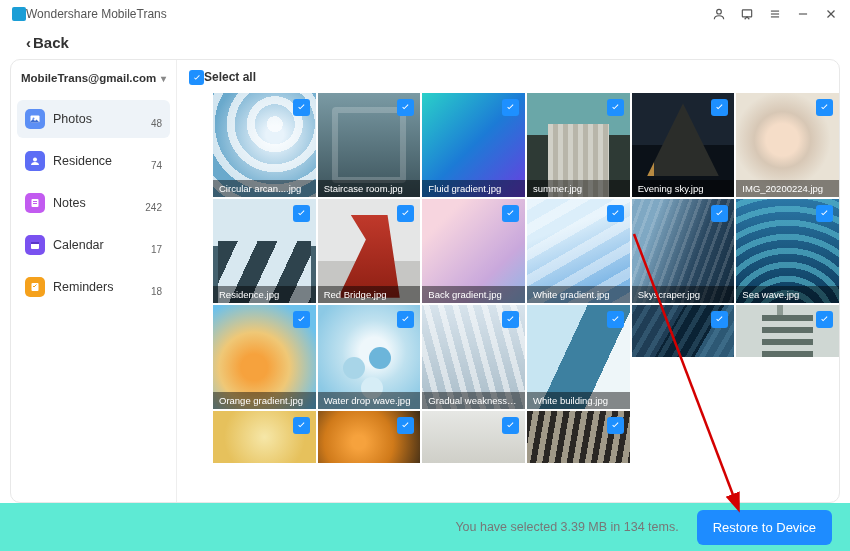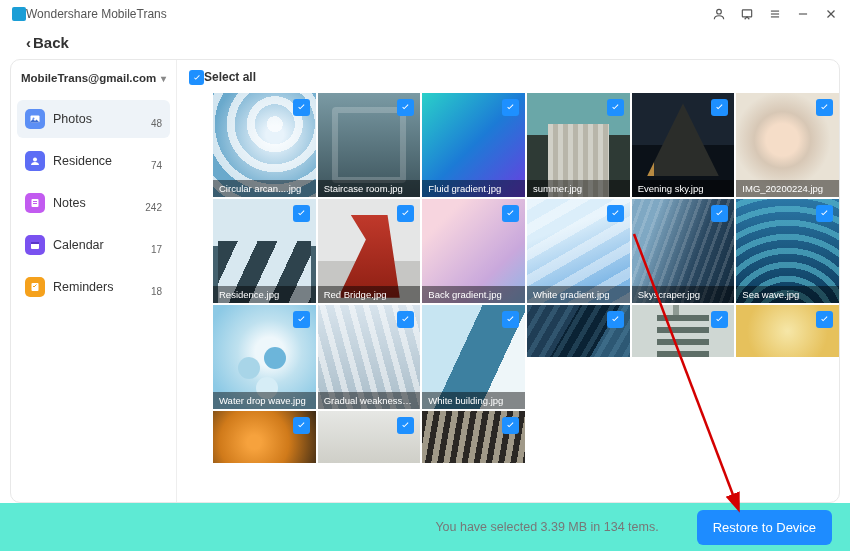--- a/index.html
+++ b/index.html
@@ -79,21 +79,21 @@
 }
 .thumb-partial { height:52px; }
 
 .bottombar {
   height:48px; display:flex; align-items:center; justify-content:flex-end;
   gap:18px; padding:0 18px; border-top:0; background:#5eead4;
 }
 .status-text { font-size:12.5px; color:#777; }
 .btn-primary {
   background:#1e8cff; color:#fff; border:none; border-radius:6px;
-  padding:10px 16px; font-size:13px; cursor:pointer;margin-left:20px;
+  padding:10px 16px; font-size:13px; cursor:pointer;
 }
 
 
 .arrow-annot {
   position:absolute; pointer-events:none;
   left:628px; top:228px; width:120px; height:300px;
   z-index:50;
 }
 
 
@@ -371,20 +371,29 @@
             <div class="thumb">
               <div class="art a13"></div>
               <div class="check">
                 <svg viewBox="0 0 24 24">
                   <path d="M9 16l-4-4 1.5-1.5L9 13l8-8L18.5 6.5z"></path>
                 </svg>
               </div>
               <div class="fname">Sea wave.jpg</div>
             </div>
             <div class="thumb">
+              <div class="art a15"></div>
+              <div class="check">
+                <svg viewBox="0 0 24 24">
+                  <path d="M9 16l-4-4 1.5-1.5L9 13l8-8L18.5 6.5z"></path>
+                </svg>
+              </div>
+              <div class="fname">Orange gradient.jpg</div>
+            </div>
+            <div class="thumb">
               <div class="art a16"></div>
               <div class="check">
                 <svg viewBox="0 0 24 24">
                   <path d="M9 16l-4-4 1.5-1.5L9 13l8-8L18.5 6.5z"></path>
                 </svg>
               </div>
               <div class="fname">Water drop wave.jpg</div>
             </div>
             <div class="thumb">
               <div class="art a17"></div>

